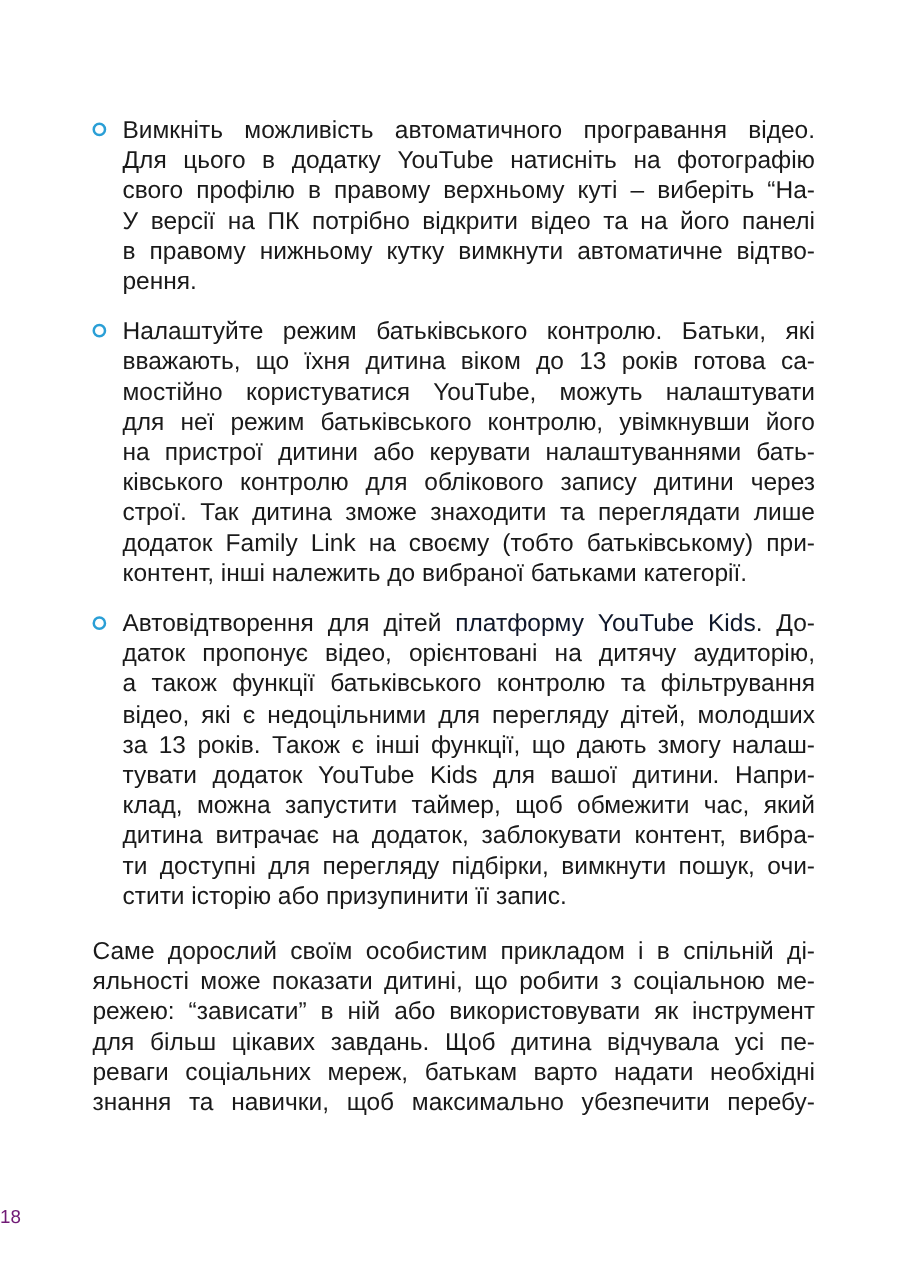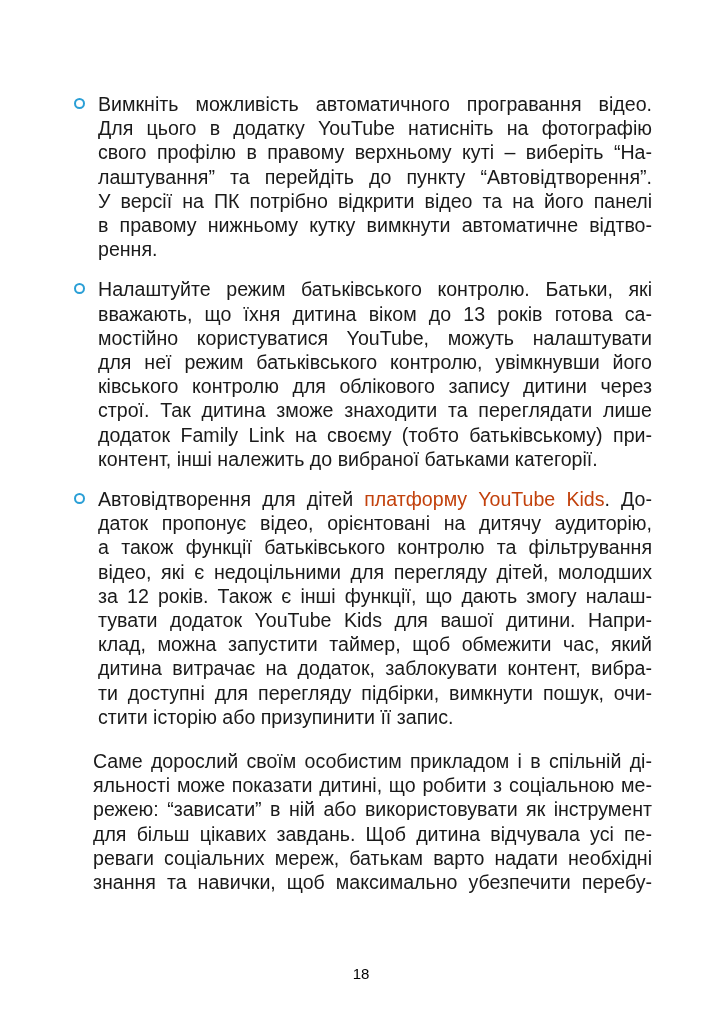--- a/index.html
+++ b/index.html
@@ -10,63 +10,63 @@
     font-family: "Liberation Sans", sans-serif; font-size: 19.6px; line-height: 24.2px;
     color: #1a1a1a;
   }
   .bullet-item { position: relative; padding-left: 24px; margin-bottom: 16px; }
   .bullet-ring {
     position: absolute; left: 0; top: 6px; width: 7px; height: 7px;
     border: 2.5px solid #2a9fd6; border-radius: 50%; box-sizing: content-box;
   }
   .line { display: block; text-align: justify; text-align-last: justify; white-space: nowrap; }
   .line.last { text-align-last: left; }
-  .link { color: #c2410c; }
-  .para { margin-top: 20px; margin-left: 19px; }
+  .link { color: #0f172a; }
+  .para { margin-top: 20px; }
   .page-number {
-    position: absolute; left: 0; width: 722px; top: 965px; text-align: center;
-    font-family: "Liberation Sans", sans-serif; font-size: 15px; color: #000000;
+    position: absolute; left: 0; width: 722px; top: 965px; text-align: left;
+    font-family: "Liberation Sans", sans-serif; font-size: 15px; color: #701a75;
   }
 </style>
 </head>
 <body>
 
 <div class="page">
   <div class="content">
 
     <div class="bullet-item">
       <span class="bullet-ring"></span>
       <span class="line">Вимкніть можливість автоматичного програвання відео.</span>
       <span class="line">Для цього в додатку YouTube натисніть на фотографію</span>
       <span class="line">свого профілю в правому верхньому куті – виберіть “На-</span>
-      <span class="line">лаштування” та перейдіть до пункту “Автовідтворення”.</span>
       <span class="line">У версії на ПК потрібно відкрити відео та на його панелі</span>
       <span class="line">в правому нижньому кутку вимкнути автоматичне відтво-</span>
       <span class="line last">рення.</span>
     </div>
 
     <div class="bullet-item">
       <span class="bullet-ring"></span>
       <span class="line">Налаштуйте режим батьківського контролю. Батьки, які</span>
       <span class="line">вважають, що їхня дитина віком до 13 років готова са-</span>
       <span class="line">мостійно користуватися YouTube, можуть налаштувати</span>
       <span class="line">для неї режим батьківського контролю, увімкнувши його</span>
+      <span class="line">на пристрої дитини або керувати налаштуваннями бать-</span>
       <span class="line">ківського контролю для облікового запису дитини через</span>
       <span class="line">строї. Так дитина зможе знаходити та переглядати лише</span>
       <span class="line">додаток Family Link на своєму (тобто батьківському) при-</span>
       <span class="line last">контент, інші належить до вибраної батьками категорії.</span>
     </div>
 
     <div class="bullet-item">
       <span class="bullet-ring"></span>
       <span class="line"><span>Автовідтворення для дітей </span><a class="link">платформу YouTube Kids</a><span>. До-</span></span>
       <span class="line">даток пропонує відео, орієнтовані на дитячу аудиторію,</span>
       <span class="line">а також функції батьківського контролю та фільтрування</span>
       <span class="line">відео, які є недоцільними для перегляду дітей, молодших</span>
-      <span class="line">за 12 років. Також є інші функції, що дають змогу налаш-</span>
+      <span class="line">за 13 років. Також є інші функції, що дають змогу налаш-</span>
       <span class="line">тувати додаток YouTube Kids для вашої дитини. Напри-</span>
       <span class="line">клад, можна запустити таймер, щоб обмежити час, який</span>
       <span class="line">дитина витрачає на додаток, заблокувати контент, вибра-</span>
       <span class="line">ти доступні для перегляду підбірки, вимкнути пошук, очи-</span>
       <span class="line last">стити історію або призупинити її запис.</span>
     </div>
 
     <div class="para">
       <span class="line">Саме дорослий своїм особистим прикладом і в спільній ді-</span>
       <span class="line">яльності може показати дитині, що робити з соціальною ме-</span>

